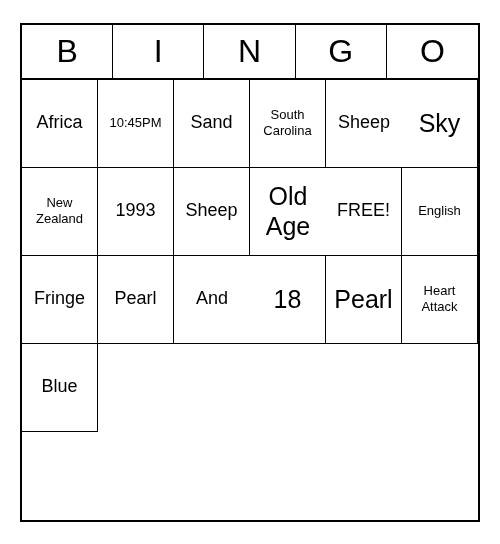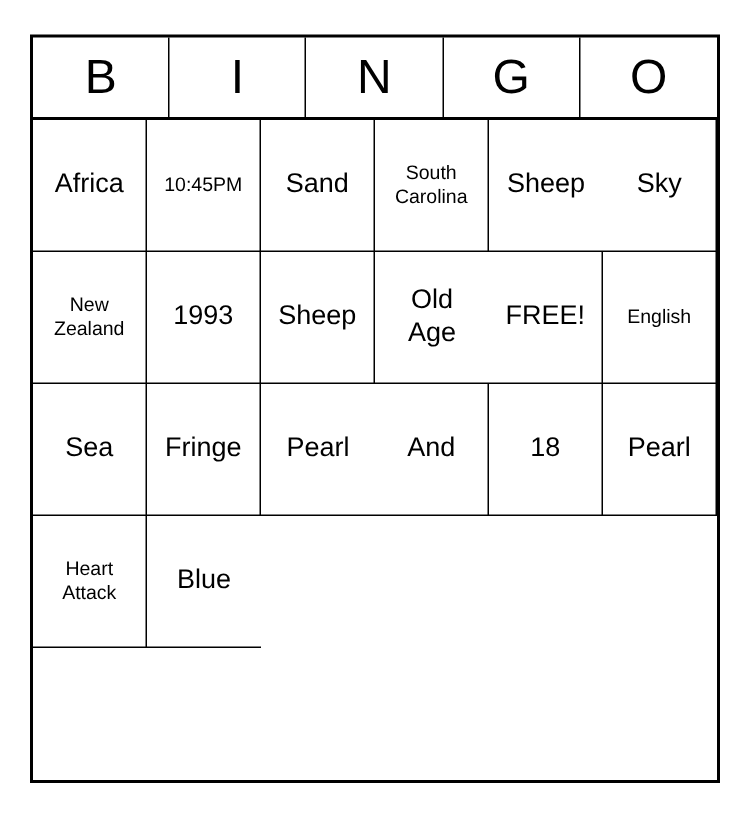--- a/index.html
+++ b/index.html
@@ -62,21 +62,21 @@
 
     .bingo-cell:nth-child(5n) {
       border-right: none;
     }
 
     .bingo-cell:nth-child(n+21) {
       border-bottom: none;
     }
 
     .bingo-cell.large-text {
-      font-size: 18px;
+      font-size: 25px;
     }
 
     .bingo-cell.medium-text {
       font-size: 18px;
     }
 
     .bingo-cell.small-text {
       font-size: 13px;
     }
   </style>
@@ -97,21 +97,20 @@
       <div class="bingo-cell medium-text">Sand</div>
       <div class="bingo-cell small-text">South<br>Carolina</div>
       <div class="bingo-cell medium-text">Sheep</div>
       <div class="bingo-cell large-text">Sky</div>
       <div class="bingo-cell small-text">New<br>Zealand</div>
       <div class="bingo-cell medium-text">1993</div>
       <div class="bingo-cell medium-text">Sheep</div>
       <div class="bingo-cell large-text">Old<br>Age</div>
       <div class="bingo-cell medium-text">FREE!</div>
       <div class="bingo-cell small-text">English</div>
-      <div class="bingo-cell medium-text">Sea</div>
       <div class="bingo-cell medium-text">Fringe</div>
       <div class="bingo-cell medium-text">Pearl</div>
       <div class="bingo-cell medium-text">And</div>
       <div class="bingo-cell large-text">18</div>
       <div class="bingo-cell large-text">Pearl</div>
       <div class="bingo-cell small-text">Heart<br>Attack</div>
       <div class="bingo-cell medium-text">Blue</div>
     </div>
 </div>
 

